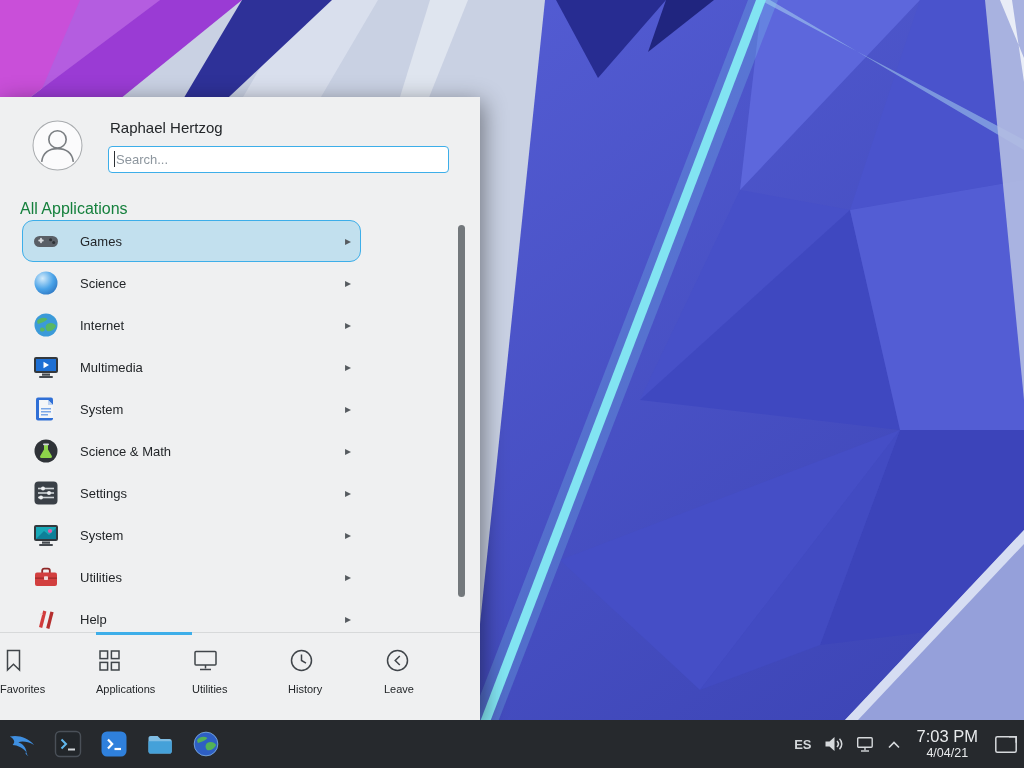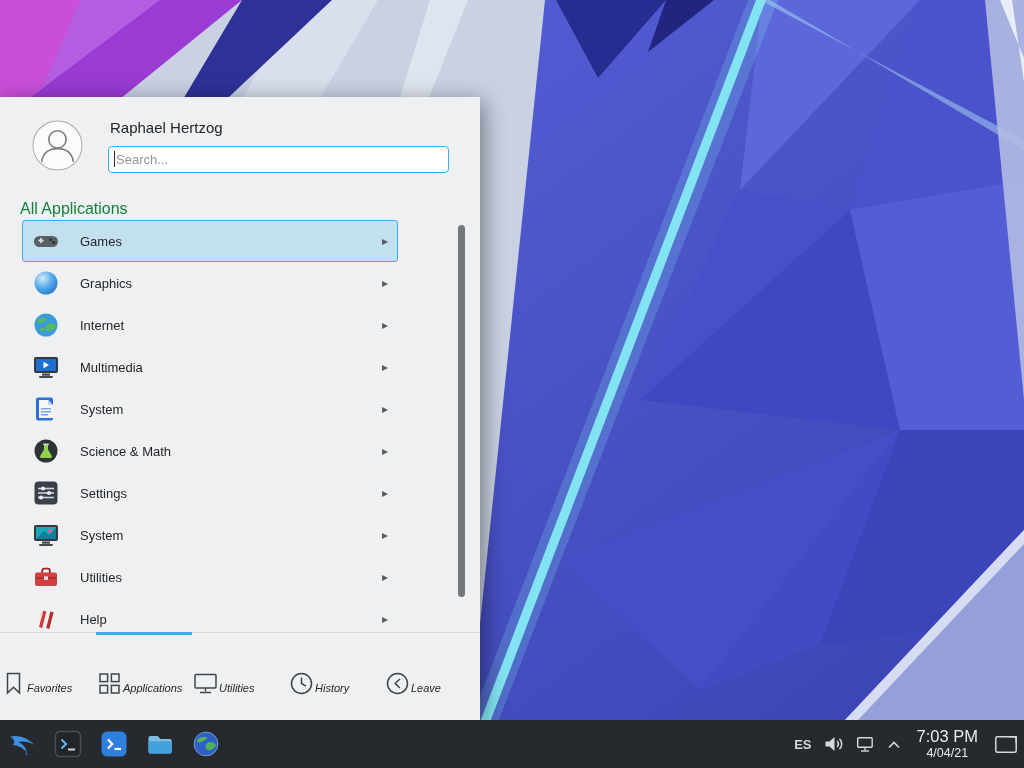--- a/index.html
+++ b/index.html
@@ -15,35 +15,35 @@
   .search-wrap { position:absolute; left:108px; top:49px; width:341px; height:27px; }
   .search-input { width:100%; height:100%; border:1px solid #3daee9; border-radius:4px;
                   background:#ffffff; font-size:13px; padding:0 7px; color:#232629; outline:none;
                   font-family:"Liberation Sans", sans-serif; }
   .search-input::placeholder { color:#8d969e; }
   .text-caret { position:absolute; left:6px; top:5px; width:1px; height:16px; background:#2c3034; }
 
   .section-label { position:absolute; left:20px; top:103px; font-size:16px; color:#15803d; }
 
   .category-list { position:absolute; left:0; top:123px; width:480px; height:412px; overflow:hidden; }
-  .cat-row { position:relative; margin-left:22px; width:376px; height:42px; display:flex;
-             align-items:center; border:1px solid transparent; border-radius:3px;text-align:center; }
+  .cat-row { position:relative; margin-left:22px; width:339px; height:42px; display:flex;
+             align-items:center; border:1px solid transparent; border-radius:11px;text-align:center; }
   .cat-row.selected { background:rgba(61,174,233,.25); border-color:#3daee9; }
   .cat-icon { width:26px; height:26px; margin-left:10px; flex:none; }
   .cat-icon svg { width:26px; height:26px; display:block; }
   .cat-label { margin-left:21px; font-size:13px; color:#232629; }
   .cat-arrow { margin-left:auto; margin-right:9px; font-size:12px; color:#565b60; }
 
   .scroll-thumb { position:absolute; left:458px; top:128px; width:7px; height:372px;
                   background:#73787c; border-radius:3.5px; }
 
   .tabbar { position:absolute; left:0; top:535px; width:480px; height:88px;
             border-top:1px solid #d7d9da; display:flex; }
-  .tab { flex:1; position:relative; display:flex; flex-direction:row; align-items:center;
-         padding-top:14px;font-style:italic; }
+  .tab { flex:1; position:relative; display:flex; flex-direction:column; 
+         padding-top:14px; }
   .tab.active::before { content:""; position:absolute; top:-1px; left:0; width:100%; height:3px;
                         background:#3daee9; }
   .tab-icon svg { width:27px; height:27px; display:block; stroke:#40454a; fill:none; stroke-width:1.5; }
   .tab-label { margin-top:9px; font-size:11px; color:#232629; }
 
   
   .taskbar { position:absolute; left:0; top:720px; width:1024px; height:48px; background:#26292d;padding-left:16px; }
   .task-left { position:absolute; left:8px; top:0; height:48px; display:flex; align-items:center; gap:18px; }
   .task-icon { width:28px; height:28px; }
   .task-icon svg { width:28px; height:28px; display:block; }
@@ -139,21 +139,21 @@
             <defs>
                 <radialGradient id="orbGrad" cx=".35" cy=".3" r=".95">
               <stop offset="0" stop-color="#d3ebfb"></stop>
                   <stop offset=".5" stop-color="#4aa3e8"></stop>
                   <stop offset="1" stop-color="#1f5fae"></stop>
             </radialGradient>
               </defs>
             <circle cx="13" cy="13" r="11.5" fill="url(#orbGrad)"></circle>
           </svg>
         </span>
-        <span class="cat-label">Graphics</span>
+        <span class="cat-label">Science</span>
         <span class="cat-arrow">▸</span>
       </div>
 
       <div class="cat-row">
         <span class="cat-icon">
           <svg viewBox="0 0 26 26">
             <circle cx="13" cy="13" r="11.5" fill="#3b9ad9"></circle>
             <path d="M4 9 C7 5.5 11 5 14.5 7 C12 10 8 11 4.8 12 Z" fill="#58b763"></path>
             <path d="M14 12 C18 10 21 11 23.2 14 C21 18 17 20.2 14 19 C12 17 12 14 14 12 Z" fill="#58b763"></path>
             <path d="M7.5 16 C9.5 15 12 16 12 18 C10 20.3 7.8 20 6.8 18 Z" fill="#58b763"></path>

